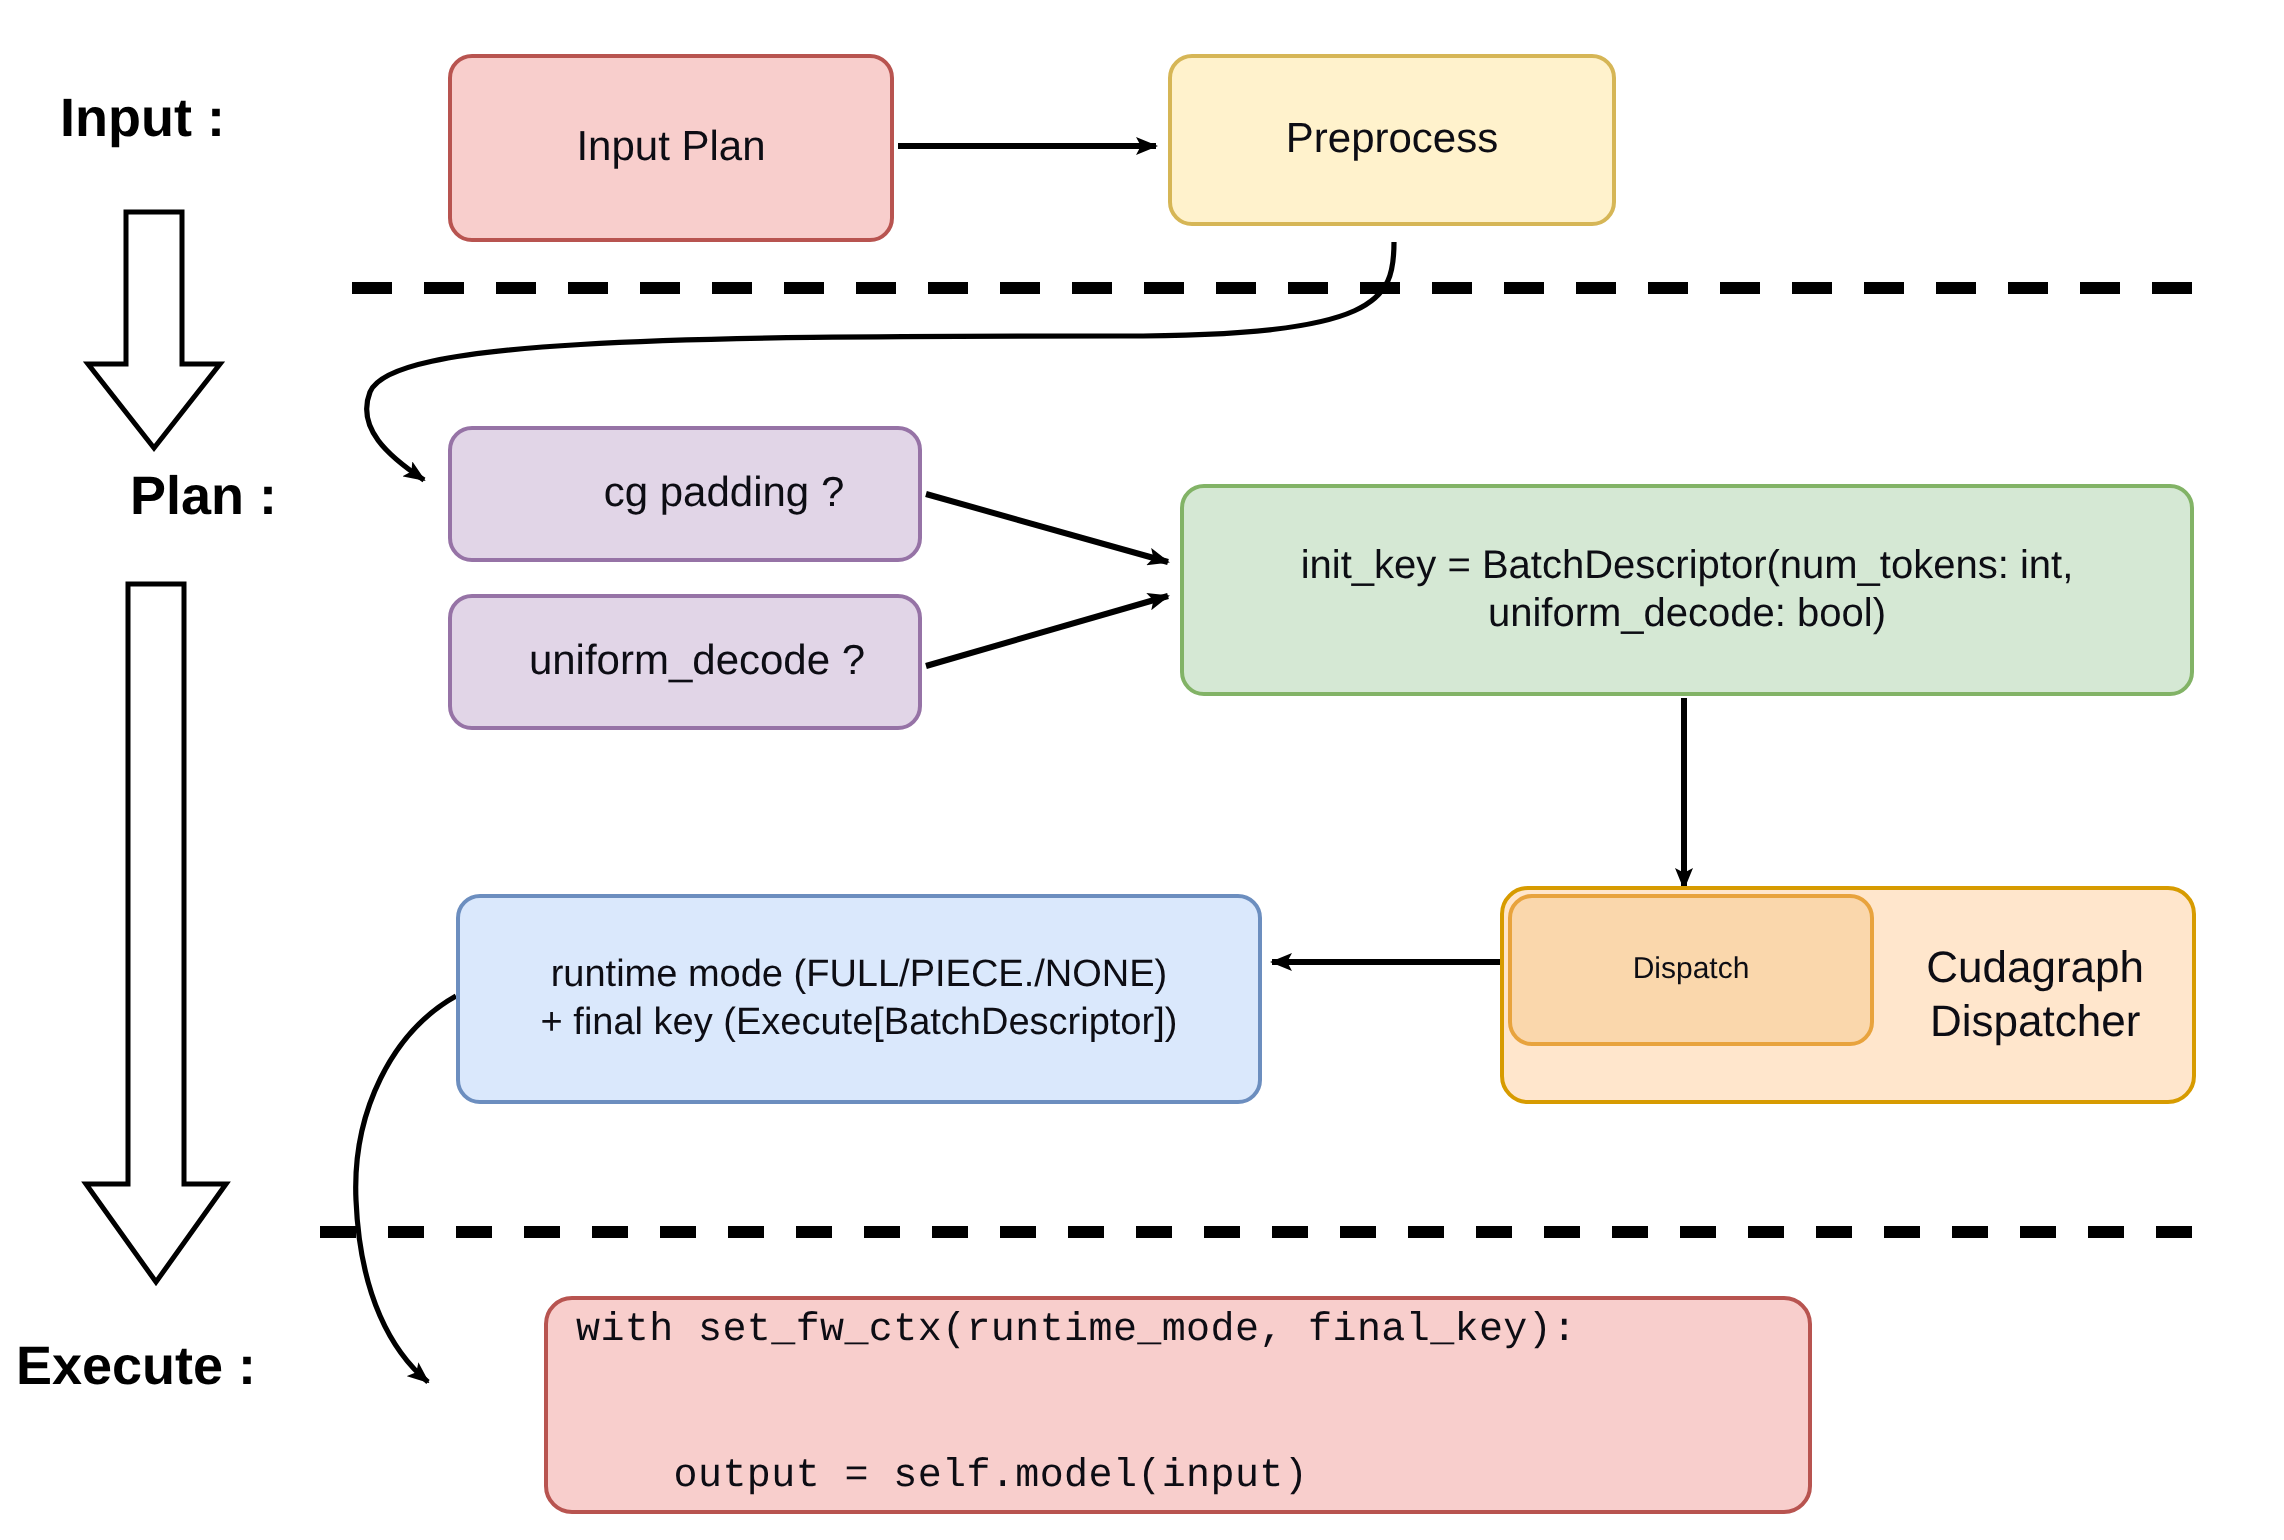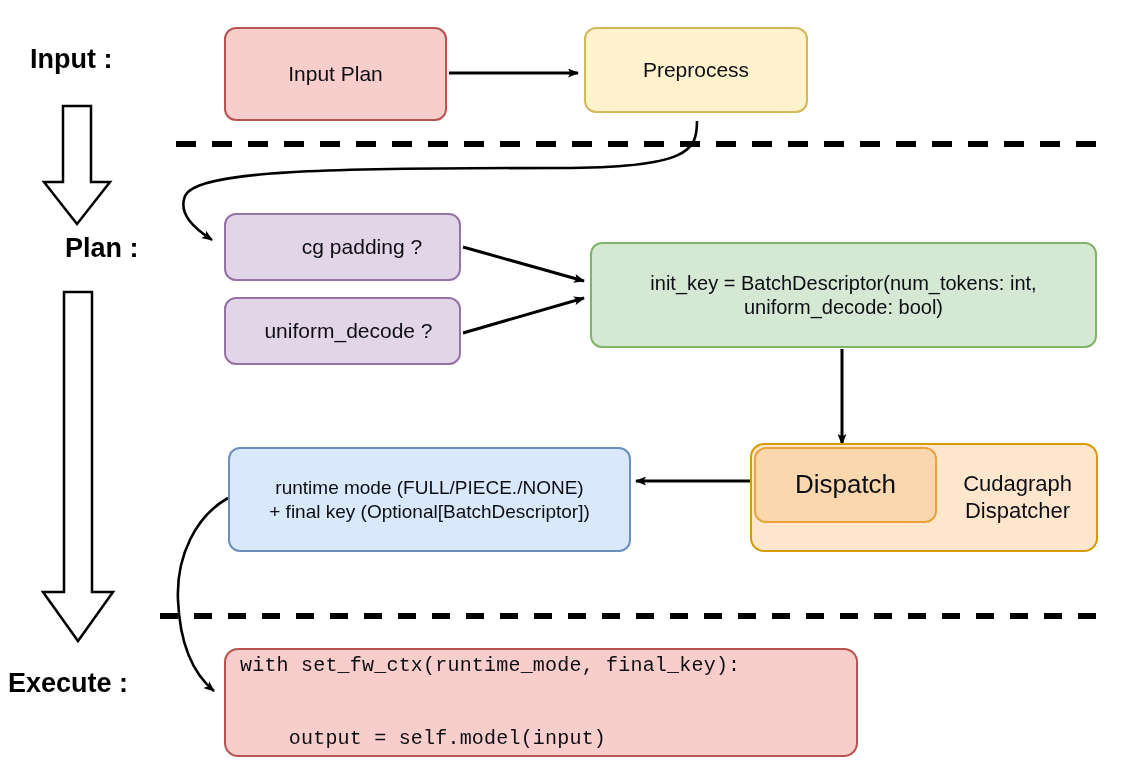--- a/index.html
+++ b/index.html
@@ -14,21 +14,21 @@
   .code{font-family:"Liberation Mono","DejaVu Sans Mono",monospace;
         white-space:pre;text-align:left;justify-content:flex-start;
         letter-spacing:.2px;}
   .n-input-batch{left:224px;top:27px;width:223px;height:94px;font-size:21px;}
   .n-preprocess{left:584px;top:27px;width:224px;height:86px;font-size:21px;}
   .n-cgpad{left:224px;top:213px;width:237px;height:68px;font-size:21px;padding-left:39px;}
   .n-uniform{left:224px;top:297px;width:237px;height:68px;font-size:21px;padding-left:12px;}
   .n-initkey{left:590px;top:242px;width:507px;height:106px;font-size:20px;padding:0 16px;}
   .n-outer-dispatcher{left:750px;top:443px;width:348px;height:109px;font-size:22px;
         justify-content:flex-end;padding-right:24px;border-radius:14px;}
-  .n-dispatch{left:754px;top:447px;width:183px;height:76px;font-size:26px;}
+  .n-dispatch{left:754px;top:447px;width:183px;height:76px;font-size:15px;}
   .n-runtime{left:228px;top:447px;width:403px;height:105px;font-size:19px;padding:0 28px;}
   .n-code{left:224px;top:648px;width:634px;height:109px;font-size:20px;
         padding-left:14px;border-radius:14px;}
   .lbl-input{left:30px;top:44px;font-size:27px;text-align:center;}
   .lbl-plan{left:37px;top:233px;font-size:27px;margin-left:28px;}
   .lbl-execute{left:8px;top:668px;font-size:27px;}
 </style>
 </head>
 <body>
 
@@ -99,24 +99,24 @@
     </div>
   </div>
 
   <div class="node n-dispatch" style="background:#fad7ac;border-color:#e8a33d;">
     <span>Dispatch</span>
   </div>
 
   <div class="node n-runtime" style="background:#dae8fc;border-color:#6c8ebf;">
     <div>
       <div>runtime mode (FULL/PIECE./NONE)</div>
-      <div>+ final key (Optional[BatchDescriptor])</div>
+      <div>+ final key (Execute[BatchDescriptor])</div>
     </div>
   </div>
 
-  <div class="node code n-code" style="background:#f8cecc;border-color:#b85450;">
+  <div class="node code n-code" style="background:#f8cecc;border-color:#b85450;margin-left:48px;">
     <div>
       <div>with set_fw_ctx(runtime_mode, final_key):</div>
       <div>    output = self.model(input)</div>
     </div>
   </div>
 
 </div>
 
 </body></html>

